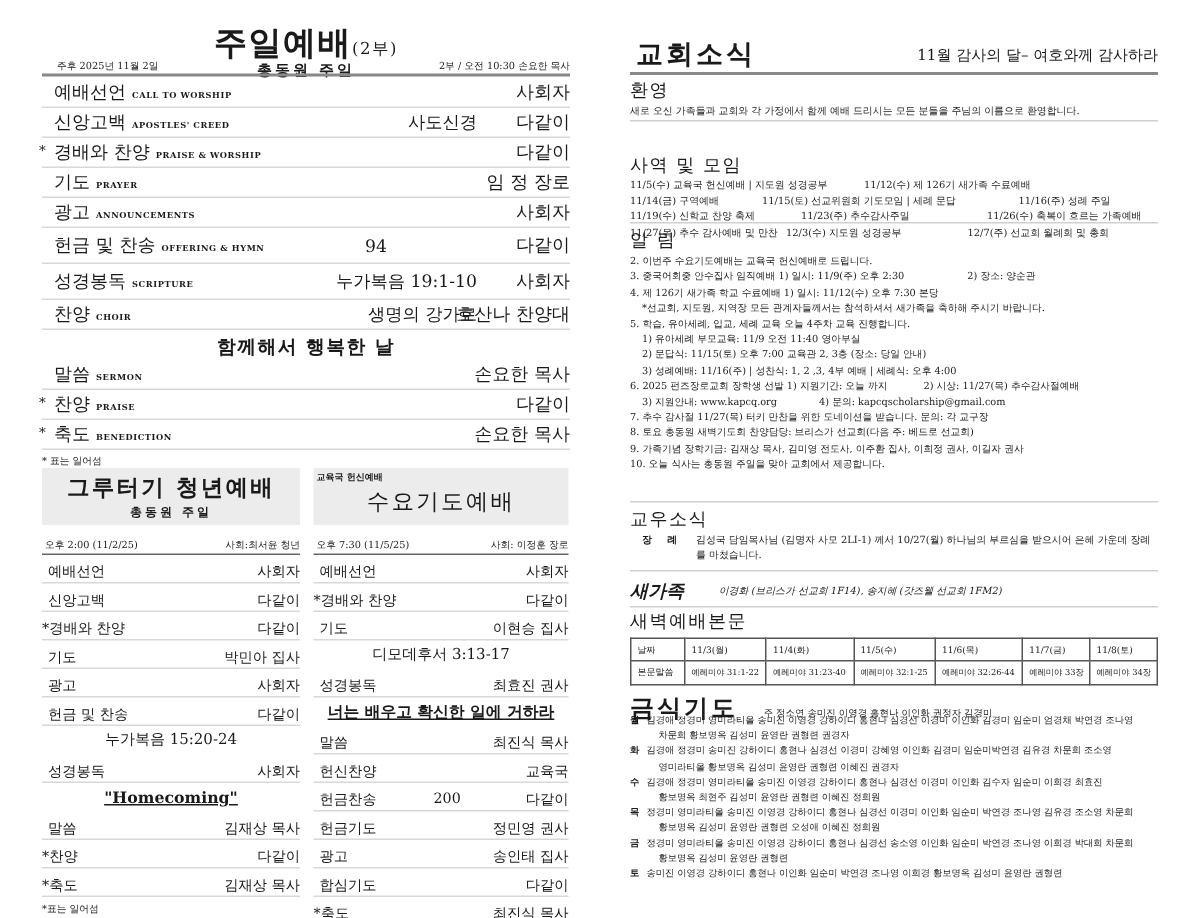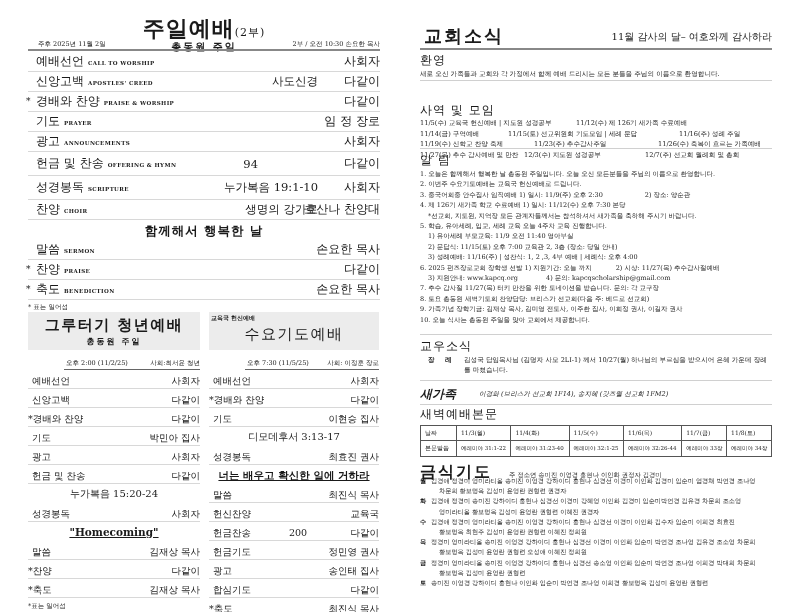--- a/index.html
+++ b/index.html
@@ -30,21 +30,21 @@
 
   
   .svc { position: absolute; top: 312px; width: 172px; }
   .svc.youth { left: 28px; }
   .svc.wed { left: 209px; width: 170px; }
   .svc-head { background: #ececec; height: 38px; position: relative; }
   .svc-title { position: absolute; left: 0; right: 0; top: 4px; text-align: center; font-size: 15px; font-weight: bold; letter-spacing: 1.5px; }
   .svc-sub { position: absolute; left: 0; right: 0; top: 24px; text-align: center; font-size: 8px; font-weight: bold; letter-spacing: 2px; }
   .wed .svc-tag { position: absolute; left: 2px; top: 2px; font-size: 6px; font-weight: bold; }
   .wed .svc-title { top: 13px; font-weight: normal; font-size: 15px; }
-  .svc-meta { position: relative; height: 16px; font-size: 6.5px; border-bottom: 1.5px solid #666; margin-top: 4px; margin-left: 36px; }
+  .svc-meta { position: relative; height: 16px; font-size: 6.5px; border-bottom: 1.5px solid #666; margin-top: 4px; }
   .svc-meta .l { position: absolute; left: 2px; top: 5px; }
   .svc-meta .r { position: absolute; right: 0; top: 5px; }
   .srow { position: relative; height: 19px; border-bottom: 1px solid #d8d8d8; font-size: 9.5px; }
   .srow .n { position: absolute; left: 4px; top: 5px; white-space: nowrap; }
   .srow .n.star { left: 0; }
   .srow .m { position: absolute; left: 80px; top: 5px; }
   .srow .r { position: absolute; right: 0; top: 5px; white-space: nowrap; }
   .scenter { height: 19px; text-align: center; font-size: 10px; line-height: 20px; white-space: nowrap; }
   .scenter.bold { font-weight: bold; font-size: 10.5px; text-decoration: underline; }
   .sfoot { font-size: 6.5px; margin-top: 4px; }
@@ -321,21 +321,20 @@
     <div class="meet-row">
         <span style="left:0">11/27(목) 추수 감사예배 및 만찬</span>
         <span style="left:104px">12/3(수) 지도원 성경공부</span>
         <span style="left:225px">12/7(주) 선교회 월례회 및 총회</span>
       </div>
   </div>
   <div class="divider" style="top:148px;"></div>
 
   <div class="rsec" style="top:152px;">
     <h3>알 림</h3>
-    <div class="notice">1. 오늘은 함께해서 행복한 날 총동원 주일입니다. 오늘 오신 모든분들을 주님의 이름으로 환영합니다.</div>
     <div class="notice">2. 이번주 수요기도예배는 교육국 헌신예배로 드립니다.</div>
     <div class="notice"><span>3. 중국어회중 안수집사 임직예배 1) 일시: 11/9(주) 오후 2:30</span><span class="gap"></span><span>2) 장소: 양순관</span></div>
     <div class="notice">4. 제 126기 새가족 학교 수료예배 1) 일시: 11/12(수) 오후 7:30 본당</div>
     <div class="notice ind">*선교회, 지도원, 지역장 모든 관계자들께서는 참석하셔서 새가족을 축하해 주시기 바랍니다.</div>
     <div class="notice">5. 학습, 유아세례, 입교, 세례 교육 오늘 4주차 교육 진행합니다.</div>
     <div class="notice ind">1) 유아세례 부모교육: 11/9 오전 11:40 영아부실</div>
     <div class="notice ind">2) 문답식: 11/15(토) 오후 7:00 교육관 2, 3층 (장소: 당일 안내)</div>
     <div class="notice ind">3) 성례예배: 11/16(주) | 성찬식: 1, 2 ,3, 4부 예배 | 세례식: 오후 4:00</div>
     <div class="notice"><span>6. 2025 펀즈장로교회 장학생 선발 1) 지원기간: 오늘 까지</span><span class="gap" style="width:24px"></span><span>2) 시상: 11/27(목) 추수감사절예배</span></div>
     <div class="notice ind"><span>3) 지원안내: www.kapcq.org</span><span class="gap" style="width:28px"></span><span>4) 문의: kapcqscholarship@gmail.com</span></div>

